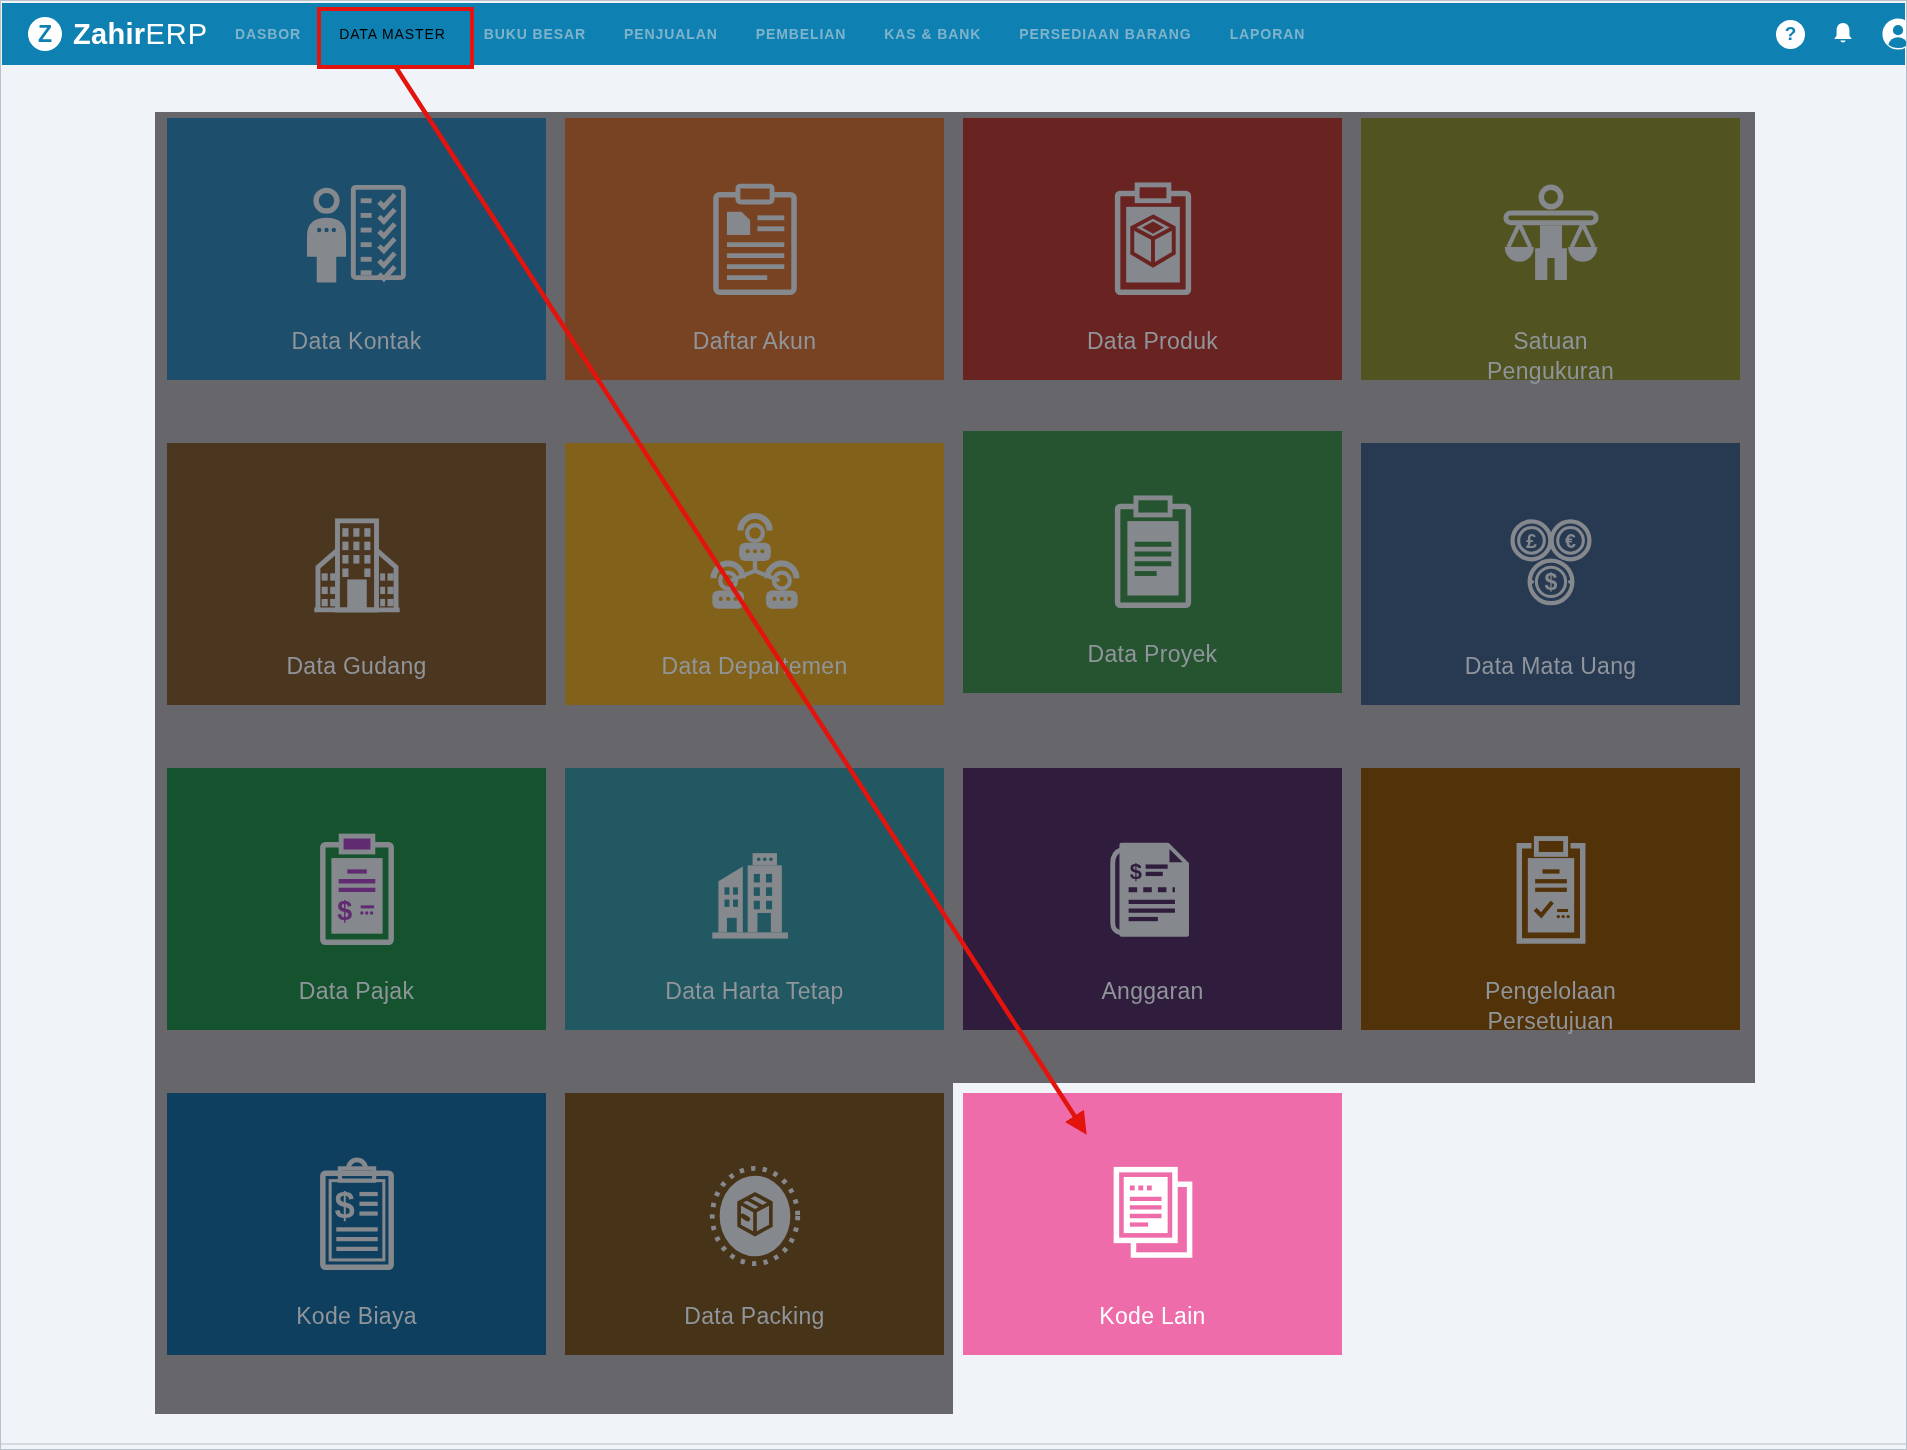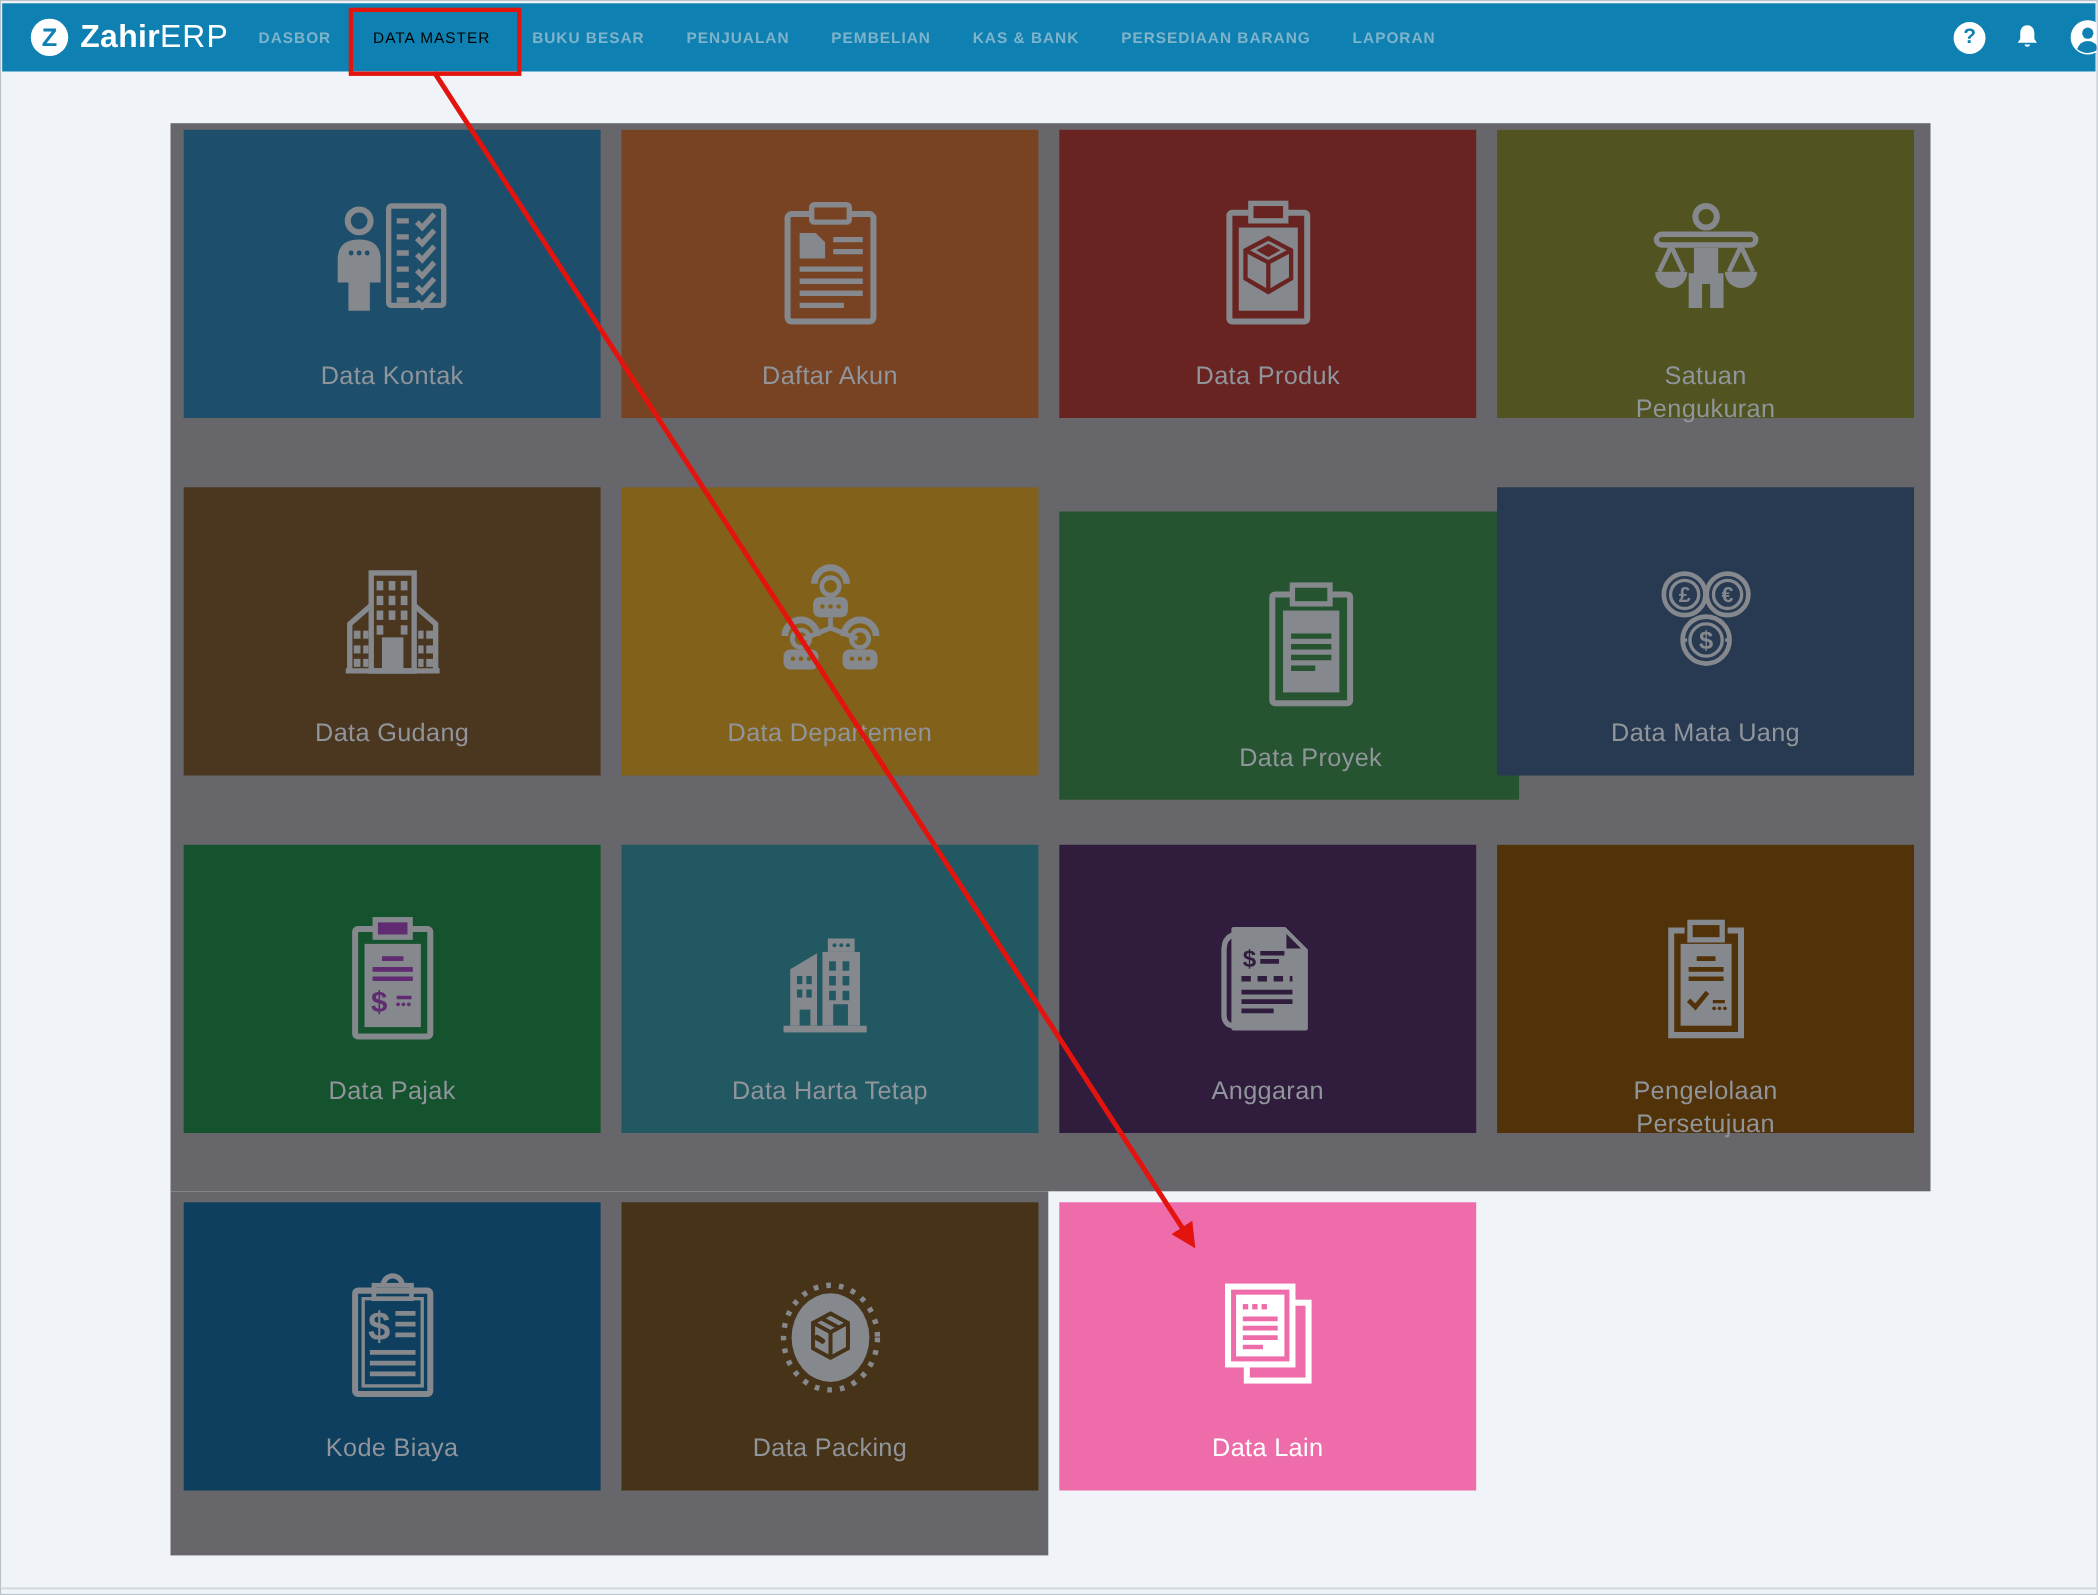--- a/index.html
+++ b/index.html
@@ -382,21 +382,21 @@
           <use href="#sym-warehouse-building"></use>
         </svg>
         <div class="tile-label">Data Gudang</div>
       </div>
       <div class="tile dim" style="left: 564px; top: 442px; background: rgb(130, 98, 26); --bg: #82621a;">
         <svg class="tile-icon">
           <use href="#sym-org-chart"></use>
         </svg>
         <div class="tile-label">Data Departemen</div>
       </div>
-      <div class="tile dim" style="left: 962px; top: 464px; background: rgb(38, 83, 48); padding-left: 39px; --bg: #265330;">
+      <div class="tile dim" style="left: 962px; top: 430px; background: rgb(38, 83, 48); --bg: #265330;">
         <svg class="tile-icon">
           <use href="#sym-project-clipboard"></use>
         </svg>
         <div class="tile-label">Data Proyek</div>
       </div>
       <div class="tile dim" style="left: 1360px; top: 442px; background: rgb(39, 58, 82); --bg: #273a52;">
         <svg class="tile-icon">
           <use href="#sym-currency-coins"></use>
         </svg>
         <div class="tile-label">Data Mata Uang</div>
@@ -434,21 +434,21 @@
       <div class="tile dim" style="left: 564px; top: 1092px; background: rgb(71, 52, 24); --bg: #473418;">
         <svg class="tile-icon">
           <use href="#sym-packing-box-stamp"></use>
         </svg>
         <div class="tile-label">Data Packing</div>
       </div>
       <div class="tile hl" style="left: 962px; top: 1092px; background: rgb(238, 108, 170); --bg: #ee6caa;">
         <svg class="tile-icon">
           <use href="#sym-other-documents"></use>
         </svg>
-        <div class="tile-label">Data Lain</div>
+        <div class="tile-label">Kode Lain</div>
       </div>
     </div>
 
   <div class="annot-rect" id="annot-rect" style="border-color: rgb(227, 20, 14); left: 316.125px; top: 6px; width: 149.188px; height: 54px;"></div>
 
   <svg class="annot-arrow" id="annot-arrow" width="1907" height="1450" viewBox="0 0 1907 1450">
     <defs>
       <marker id="ah" viewBox="0 0 10 10" refX="7" refY="5" markerWidth="5" markerHeight="5" orient="auto-start-reverse">
         <path id="ah-path" d="M0,0 L10,5 L0,10 Z" fill="#e3140e"></path>
       </marker>

